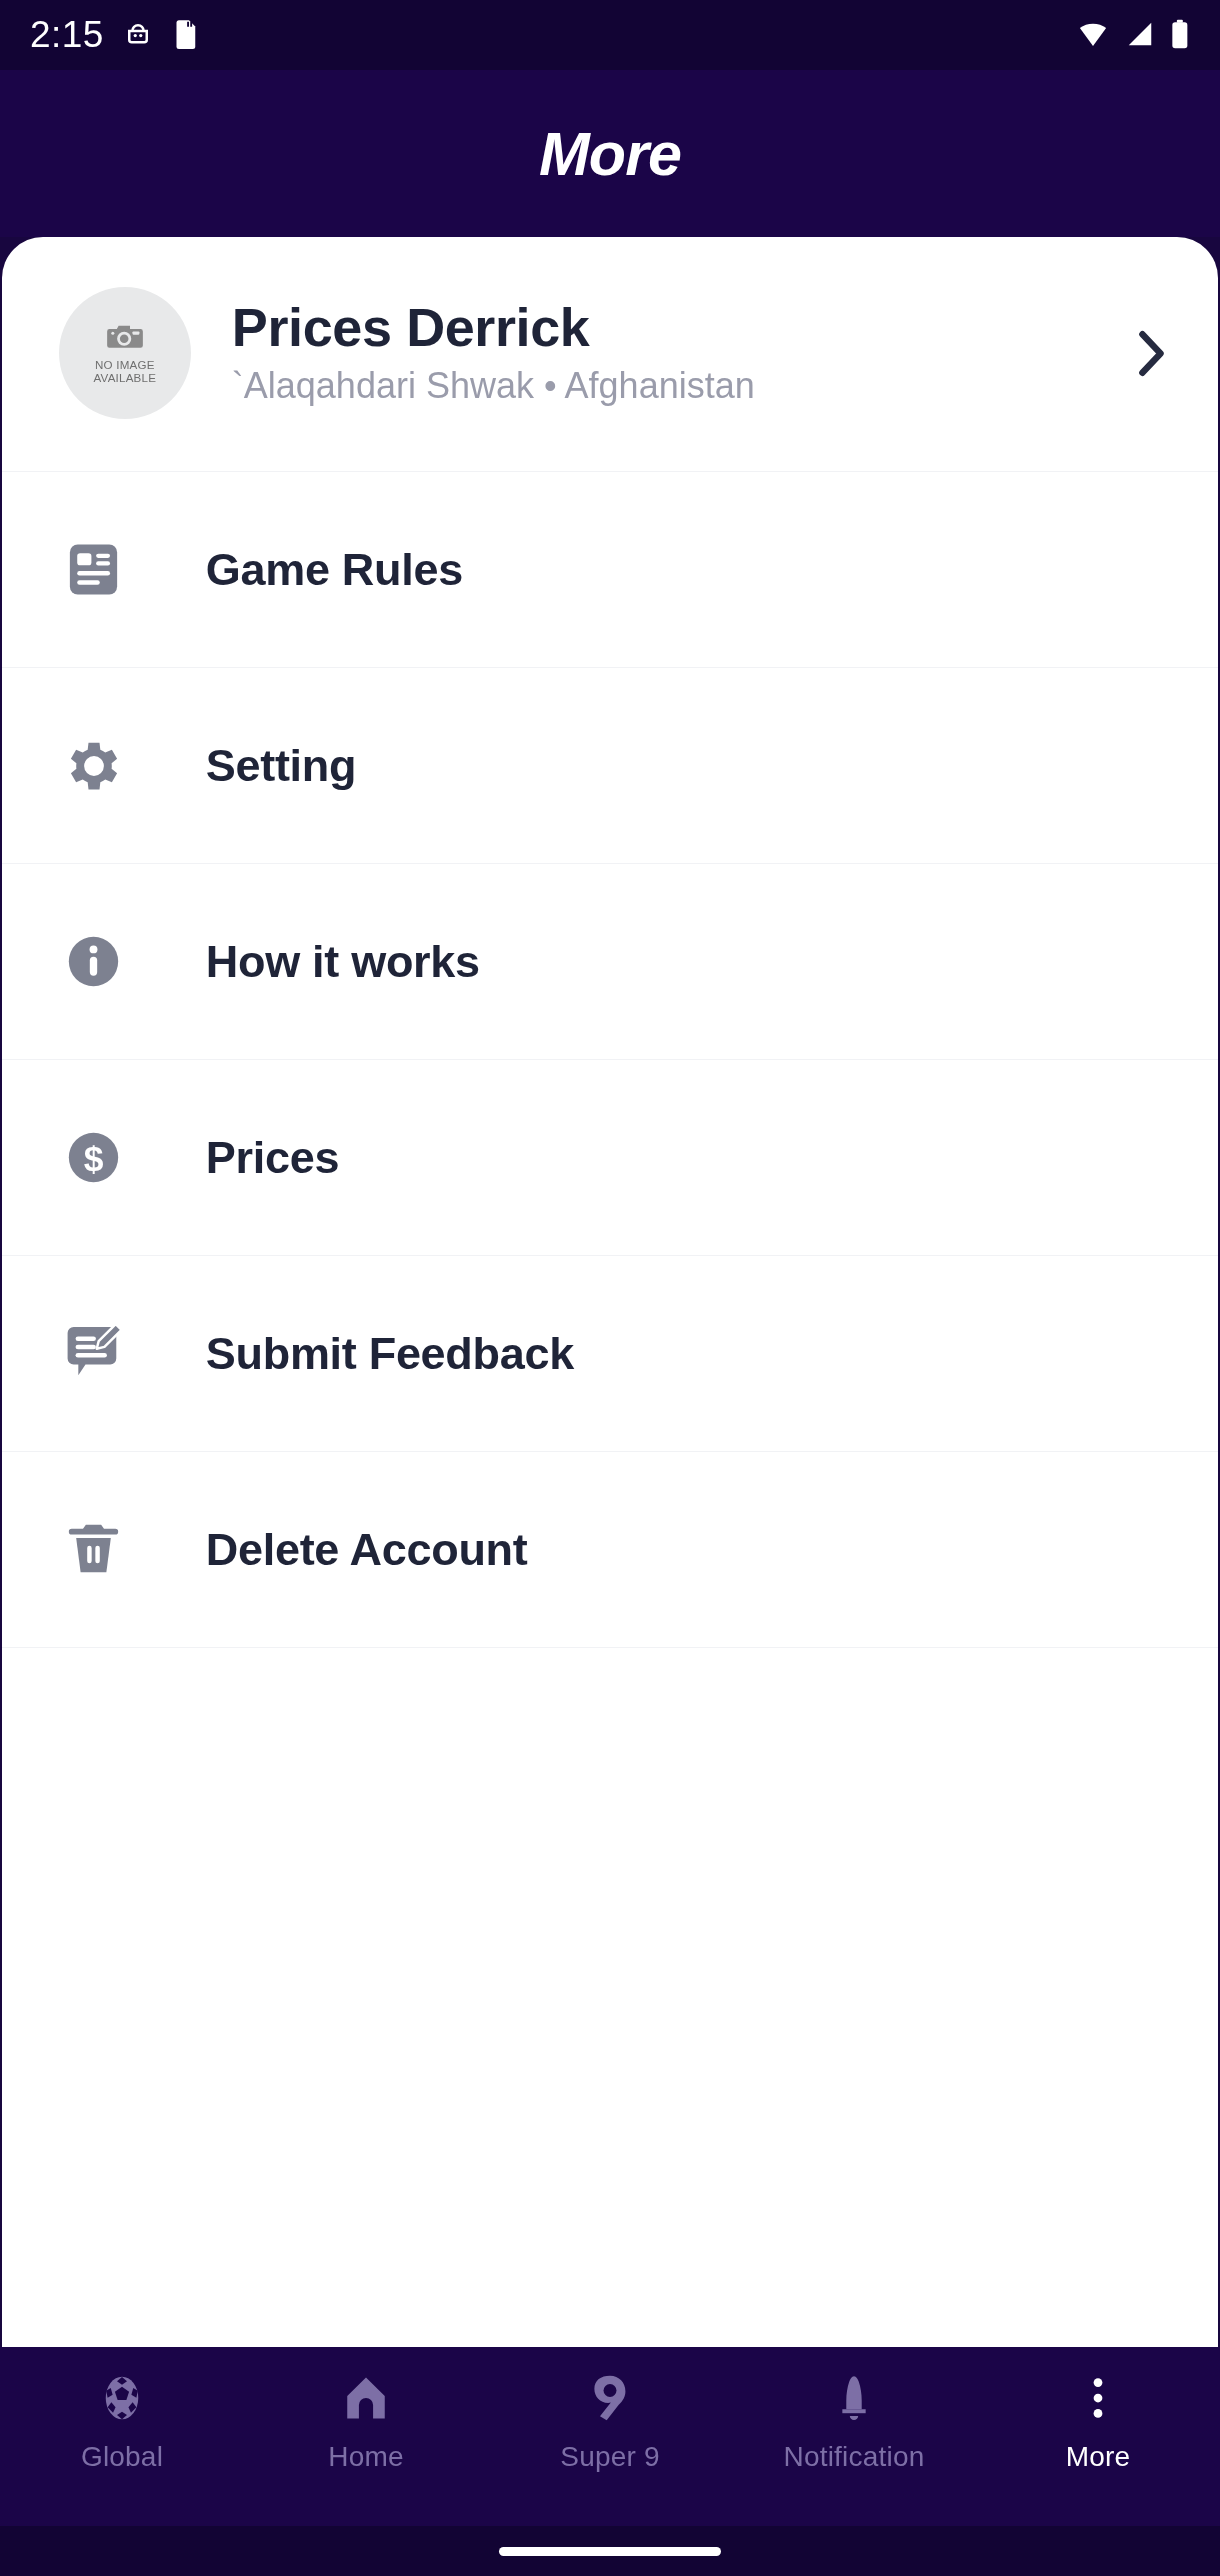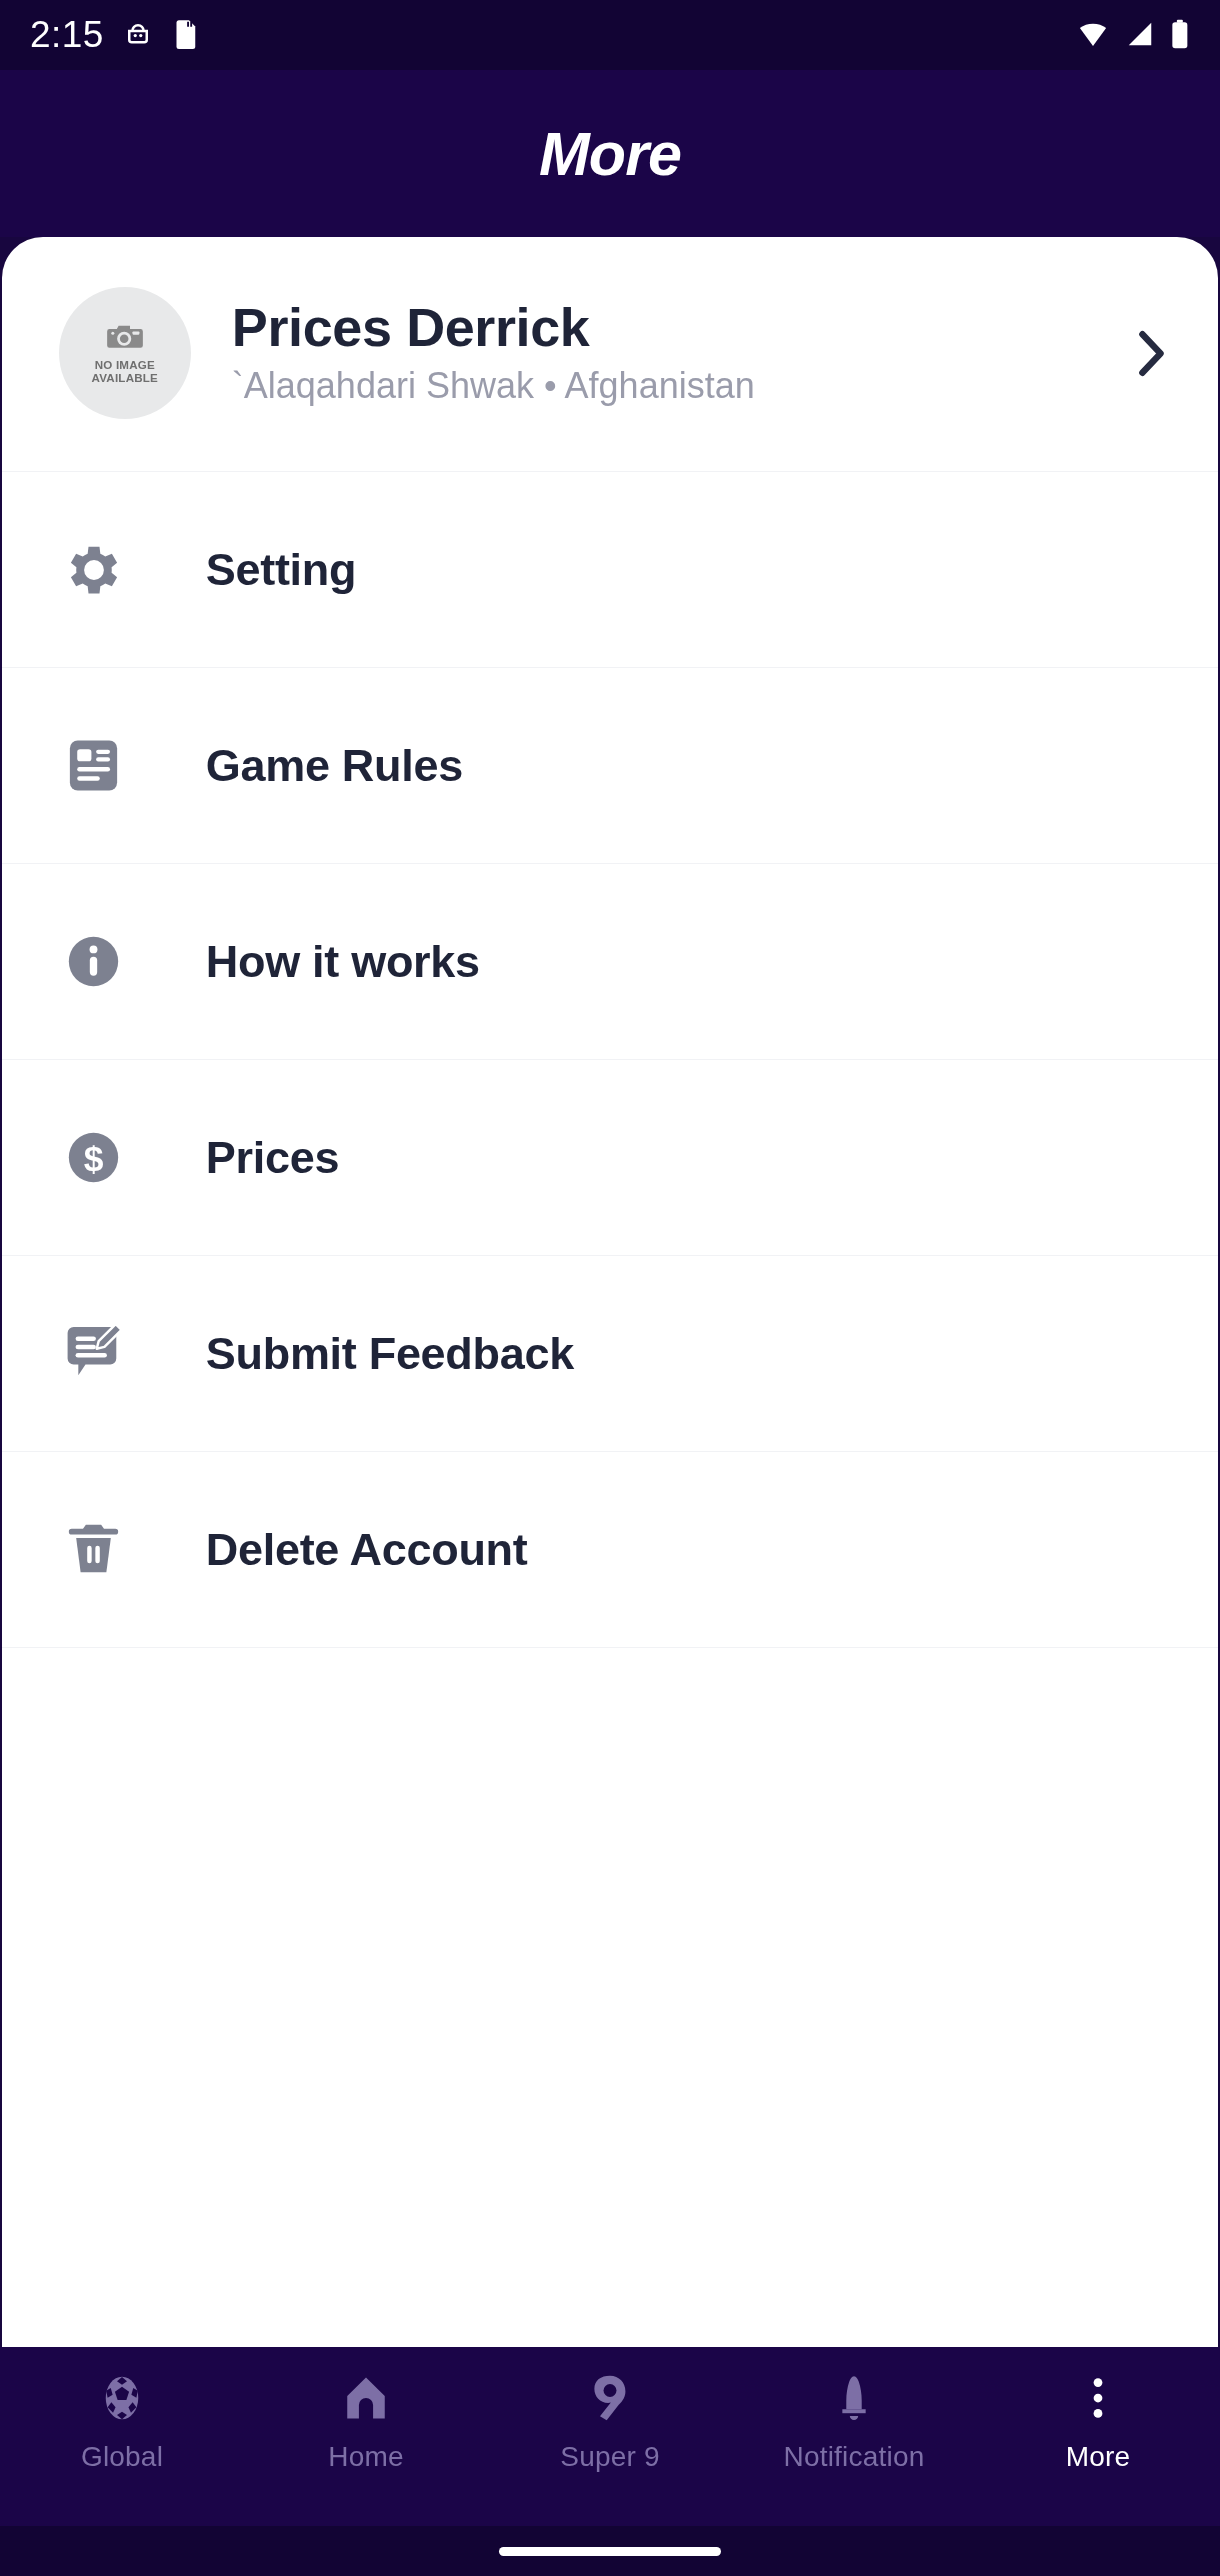--- a/index.html
+++ b/index.html
@@ -76,21 +76,20 @@
     align-items:center; justify-content:center;
     overflow:hidden;
   }
   .avatar .cam { margin-bottom:5.4px; }
   .avatar .noimg {
     font-size:11.6px;
     line-height:12.5px;
     color:#6f6f6f;
     letter-spacing:0.2px;
     font-family:"Liberation Sans", sans-serif;
-    font-weight:bold;
   }
   .profile-text {
     margin-left:41px;
     flex:1 1 auto;
     min-width:0;
   }
   .profile-name {
     font-size:54px;
     font-weight:bold;
     color:#1f2438;
@@ -243,39 +242,39 @@
         <svg width="30" height="47" viewBox="0 0 14 22">
           <path d="M2.5 2 11 11l-8.5 9" fill="none" stroke="#262b40" stroke-width="3" stroke-linecap="round" stroke-linejoin="round"></path>
         </svg>
       </div>
     </div>
 
     <div class="menu">
 
       <div class="menu-item">
         <span class="menu-icon">
-          <svg width="66" height="66" viewBox="0 0 24 24">
-            <path d="M19.4 13a7.6 7.6 0 0 0 0-2l2-1.6-1.9-3.3-2.4 1a7.6 7.6 0 0 0-1.8-1L15 3.5H11l-.3 2.6a7.6 7.6 0 0 0-1.8 1l-2.4-1L4.6 9.4 6.6 11a7.6 7.6 0 0 0 0 2l-2 1.6 1.9 3.3 2.4-1a7.6 7.6 0 0 0 1.8 1l.3 2.6h4l.3-2.6a7.6 7.6 0 0 0 1.8-1l2.4 1 1.9-3.3zM13 15.6a3.6 3.6 0 1 1 0-7.2 3.6 3.6 0 0 1 0 7.2z" fill="#7d8190" transform="translate(-1,0)"></path>
-          </svg>
-        </span>
-        <span class="menu-label">Setting</span>
-      </div>
-
-      <div class="menu-item">
-        <span class="menu-icon">
           <svg width="63" height="63" viewBox="0 0 24 24">
             <rect x="3" y="2.5" width="18" height="19" rx="3" fill="#7d8190"></rect>
             <rect x="5.8" y="5.8" width="5.4" height="4.6" rx="1.1" fill="#fff"></rect>
             <rect x="13" y="6" width="5.3" height="1.6" rx="0.8" fill="#fff"></rect>
             <rect x="13" y="8.9" width="5.3" height="1.6" rx="0.8" fill="#fff"></rect>
             <rect x="5.8" y="12.6" width="12.5" height="1.7" rx="0.85" fill="#fff"></rect>
             <rect x="5.8" y="16.1" width="8.6" height="1.7" rx="0.85" fill="#fff"></rect>
           </svg>
         </span>
         <span class="menu-label">Game Rules</span>
+      </div>
+
+      <div class="menu-item">
+        <span class="menu-icon">
+          <svg width="66" height="66" viewBox="0 0 24 24">
+            <path d="M19.4 13a7.6 7.6 0 0 0 0-2l2-1.6-1.9-3.3-2.4 1a7.6 7.6 0 0 0-1.8-1L15 3.5H11l-.3 2.6a7.6 7.6 0 0 0-1.8 1l-2.4-1L4.6 9.4 6.6 11a7.6 7.6 0 0 0 0 2l-2 1.6 1.9 3.3 2.4-1a7.6 7.6 0 0 0 1.8 1l.3 2.6h4l.3-2.6a7.6 7.6 0 0 0 1.8-1l2.4 1 1.9-3.3zM13 15.6a3.6 3.6 0 1 1 0-7.2 3.6 3.6 0 0 1 0 7.2z" fill="#7d8190" transform="translate(-1,0)"></path>
+          </svg>
+        </span>
+        <span class="menu-label">Setting</span>
       </div>
 
       <div class="menu-item">
         <span class="menu-icon">
           <svg width="63" height="63" viewBox="0 0 24 24">
             <circle cx="12" cy="12" r="9.4" fill="#7d8190"></circle>
             <circle cx="12" cy="7.4" r="1.5" fill="#fff"></circle>
             <rect x="10.6" y="10.2" width="2.8" height="7.2" rx="1.4" fill="#fff"></rect>
           </svg>
         </span>

